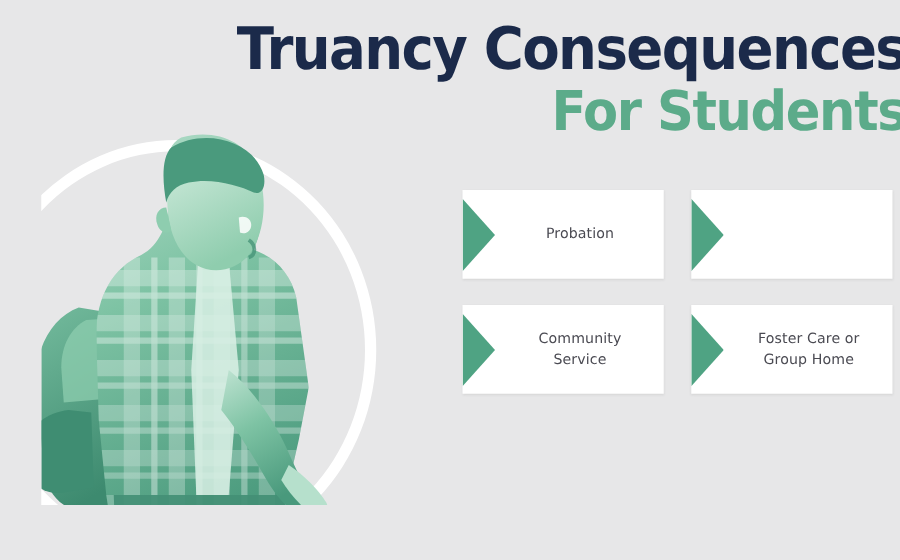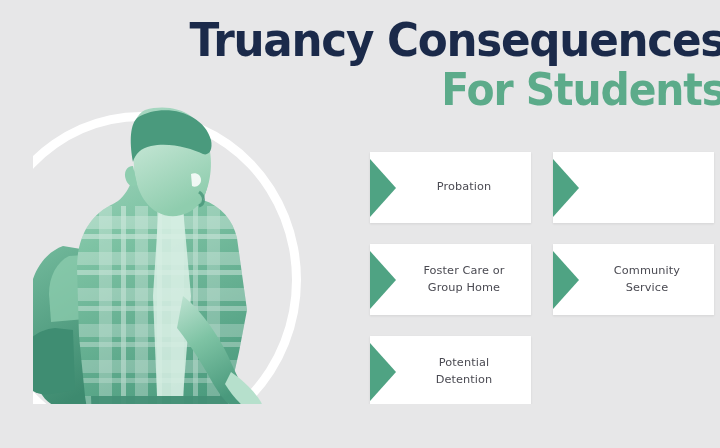--- a/index.html
+++ b/index.html
@@ -245,31 +245,25 @@
     <div class="card">
       <svg class="card-arrow" viewBox="0 0 26 58">
         <polygon points="0,0 26,29 0,58" fill="#4fa383"></polygon>
       </svg>
     </div>
 
     <div class="card">
       <svg class="card-arrow" viewBox="0 0 26 58">
         <polygon points="0,0 26,29 0,58" fill="#4fa383"></polygon>
       </svg>
+      <span class="card-label"><span>Community</span><br><span>Service</span></span>
+    </div>
+
+    <div class="card">
+      <svg class="card-arrow" viewBox="0 0 26 58">
+        <polygon points="0,0 26,29 0,58" fill="#4fa383"></polygon>
+      </svg>
       <span class="card-label"><span>Foster Care or</span><br><span>Group Home</span></span>
     </div>
 
-    <div class="card">
-      <svg class="card-arrow" viewBox="0 0 26 58">
-        <polygon points="0,0 26,29 0,58" fill="#4fa383"></polygon>
-      </svg>
-      <span class="card-label"><span>Community</span><br><span>Service</span></span>
-    </div>
-
-    <div class="card">
-      <svg class="card-arrow" viewBox="0 0 26 58">
-        <polygon points="0,0 26,29 0,58" fill="#4fa383"></polygon>
-      </svg>
-      <span class="card-label"><span>Potential</span><br><span>Detention</span></span>
-    </div>
 
   </div>
 </div>
 
 </body></html>

